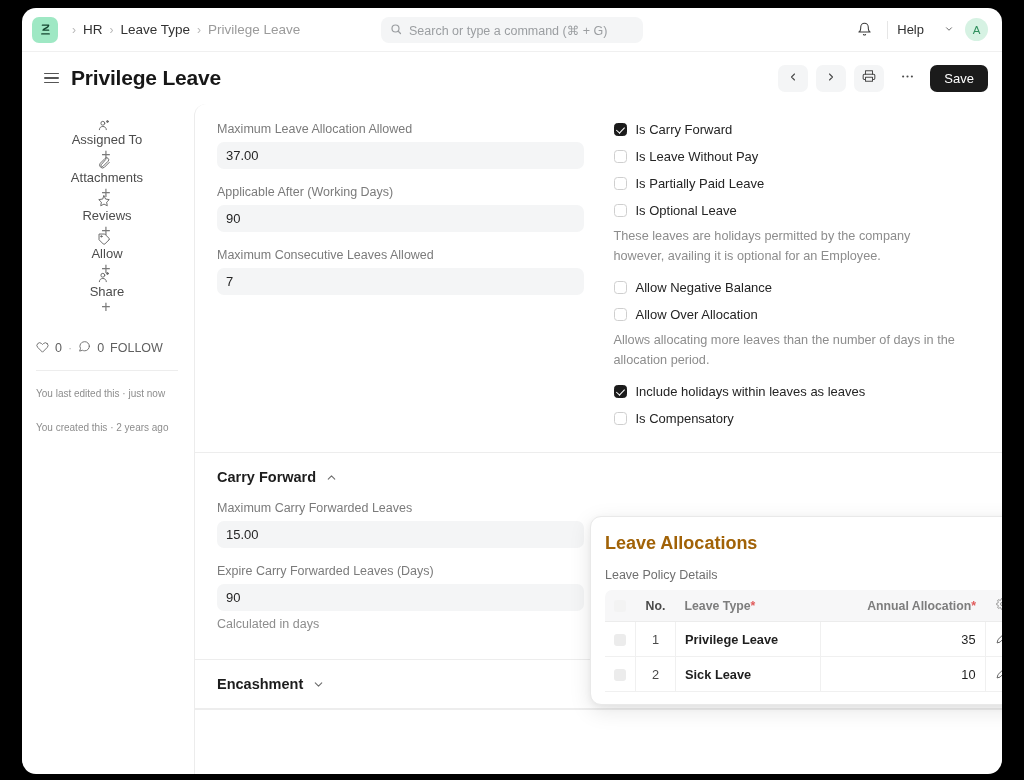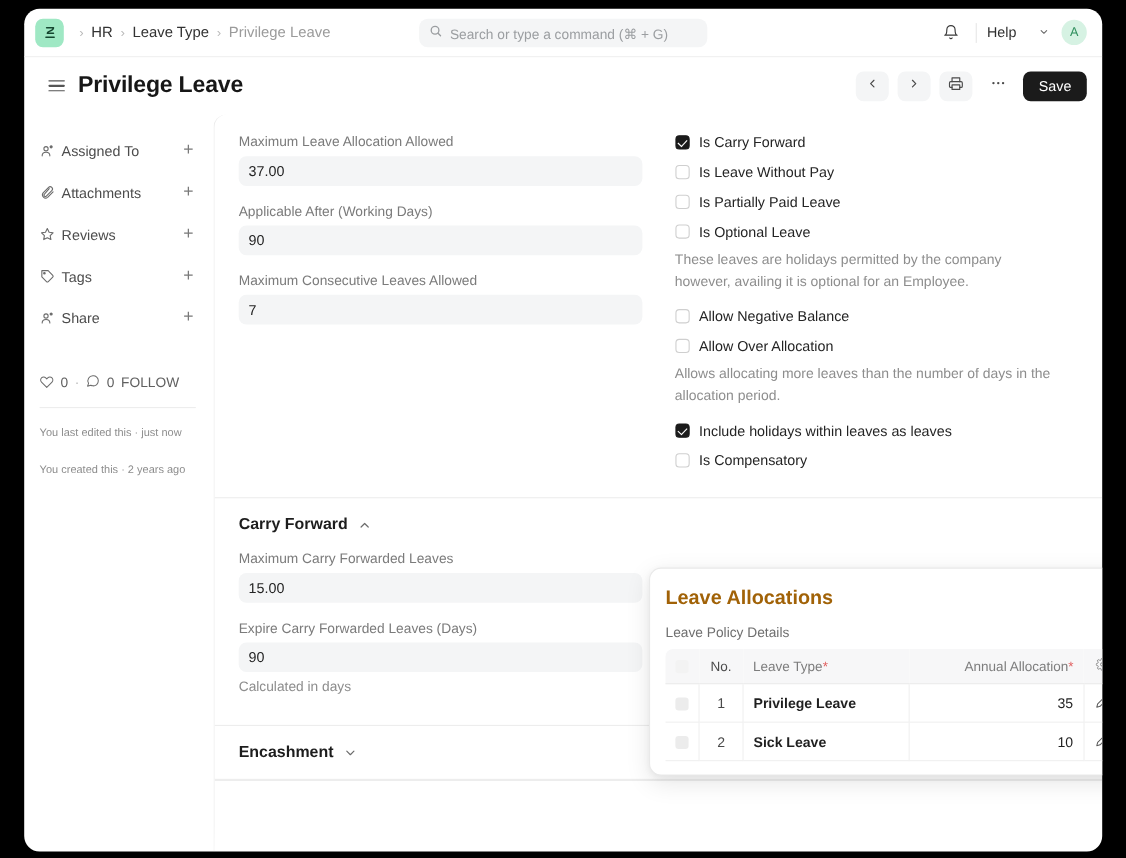--- a/index.html
+++ b/index.html
@@ -111,20 +111,21 @@
   .sidebar {
     width: 172px;
     flex: 0 0 172px;
     padding: 14px 16px 0 14px;
   }
   .side-item {
     display: flex; align-items: center;
     height: 38px;
     font-size: 13px;
     color: #4c4c4c;
+    flex-direction: column;
   }
   .side-item .ico { width: 20px; display: flex; align-items: center; color: #6b6b6b; }
   .side-item .lbl { flex: 1; }
   .side-item .plus { color: #7a7a7a; font-size: 16px; line-height: 1; padding-right: 2px; }
 
   .social {
     margin-top: 32px;
     display: flex; align-items: center; gap: 6px;
     font-size: 12.5px; color: #606060;
     padding-bottom: 14px;
@@ -214,21 +215,21 @@
     box-shadow: 0 6px 22px rgba(0,0,0,0.10), 0 2px 6px rgba(0,0,0,0.05);
     padding: 16px 14px 12px 14px;
     z-index: 30;
   }
   .popup-title { font-size: 18px; font-weight: bold; color: #a16207; }
   .popup-sub { font-size: 12.5px; color: #6f6f6f; margin: 14px 0 8px 0; }
   .grid-table { width: 100%; border-collapse: collapse; }
   .grid-table thead th {
     background: #f7f7f8;
     font-size: 12.3px;
-    font-weight: normal;
+    font-weight: bold;
     color: #7d7d7d;
     padding: 8px 9px;
     text-align: left;
     border-bottom: 1px solid #ececec;
   }
   .grid-table thead th:first-child { border-top-left-radius: 7px; }
   .grid-table thead th:last-child { border-top-right-radius: 7px; }
   .grid-table td {
     padding: 9px;
     font-size: 12.8px;
@@ -383,21 +384,21 @@
         <span class="plus">+</span>
       </div>
 
       <div class="side-item">
         <span class="ico">
           <svg width="14" height="14" viewBox="0 0 24 24" fill="none" stroke="#6b6b6b" stroke-width="1.7" stroke-linecap="round" stroke-linejoin="round">
             <path d="M20.5 13.5l-7 7a2 2 0 0 1-2.8 0l-7.2-7.2V3.5h9.8l7.2 7.2a2 2 0 0 1 0 2.8z"></path>
               <circle cx="7.5" cy="7.5" r="1.2" fill="#6b6b6b"></circle>
           </svg>
         </span>
-        <span class="lbl">Tags</span>
+        <span class="lbl">Allow</span>
         <span class="plus">+</span>
       </div>
 
       <div class="side-item">
         <span class="ico">
           <svg width="14" height="14" viewBox="0 0 24 24" fill="none" stroke="#6b6b6b" stroke-width="1.7" stroke-linecap="round" stroke-linejoin="round">
             <circle cx="10" cy="9" r="3.3"></circle>
               <path d="M4 20c0-3.3 2.7-5.5 6-5.5s6 2.2 6 5.5"></path>
               <circle cx="18" cy="6" r="1.6" fill="#6b6b6b"></circle>
           </svg>

